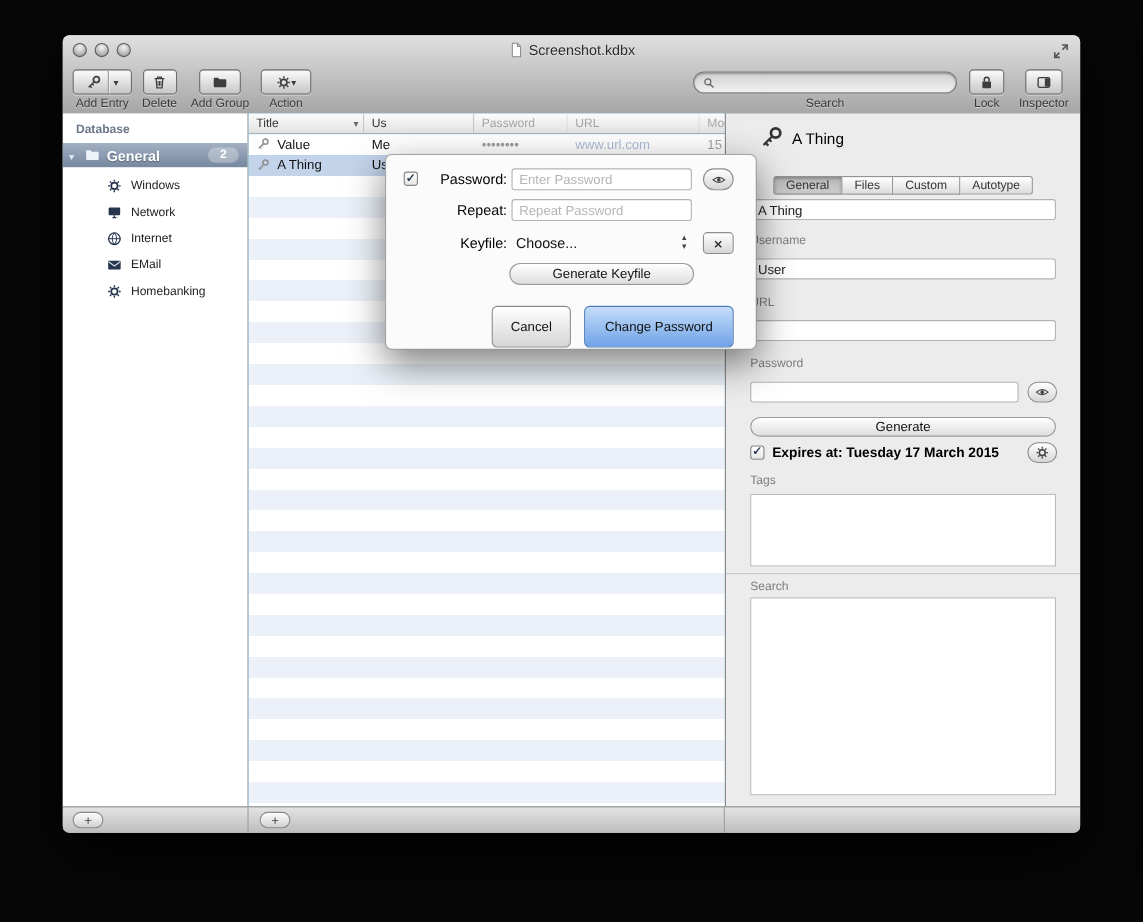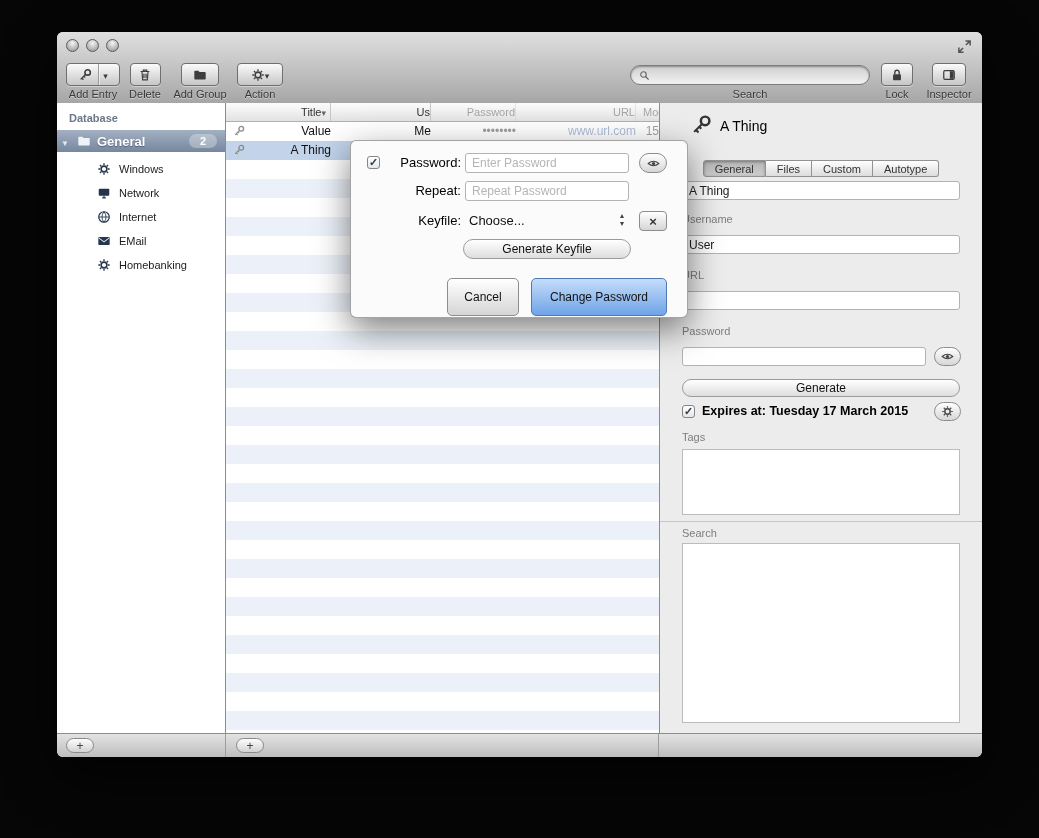--- a/index.html
+++ b/index.html
@@ -42,21 +42,21 @@
   .disc{width:16px;text-align:center;}
   .disc::after{content:"▼";font-size:8px;color:#e3e9f1;}
   #grouprow .ic{width:14px;height:14px;color:#eef3fa;margin:0 6px 0 4px;}
   #grouplabel{color:#fff;font-weight:bold;font-size:13px;text-shadow:0 1px 1px rgba(0,0,0,.35);flex:1;}
   #groupbadge{margin-right:8px;min-width:14px;padding:0 7px;height:14px;border-radius:8px;
               background:rgba(255,255,255,.3);color:#fff;font-size:11px;font-weight:bold;
               display:flex;align-items:center;justify-content:center;}
   .srcitem{position:absolute;left:0;right:0;height:22px;display:flex;align-items:center;font-size:11px;color:#1c1c1c;}
   .srcitem .ic{width:14px;height:14px;color:#26354d;margin:0 8px 0 40px;}
 
-  #entrytable{position:absolute;left:169px;top:71px;width:433px;bottom:24px;background:#7dd3fc;overflow:hidden;text-align:right;}
+  #entrytable{position:absolute;left:169px;top:71px;width:433px;bottom:24px;background:#7dd3fc;overflow:hidden;}
   #thead{position:absolute;left:0;right:0;top:0;height:19px;background:linear-gradient(#fcfcfc,#e2e2e2);
          border-bottom:1px solid #b0b0b0;box-sizing:border-box;}
   .hcell{position:absolute;top:0;height:18px;line-height:18px;font-size:11px;color:#333;
          padding-left:7px;box-sizing:border-box;border-right:1px solid #c6c6c6;overflow:hidden;white-space:nowrap;}
   .sort{float:right;margin-right:4px;}
   .sort::after{content:"▾";font-size:9px;color:#666;}
   .trow{position:absolute;left:0;right:0;height:19px;display:block;font-size:12px;color:#111;}
   .tcell{position:absolute;top:0;height:19px;line-height:19px;padding-left:7px;box-sizing:border-box;
          overflow:hidden;white-space:nowrap;}
   .rowicon{position:absolute;left:7px;top:3px;width:12px;height:12px;color:#8d8d8d;}
@@ -122,20 +122,26 @@
 </head>
 <body>
 
 <div id="stage">
   <div id="window">
 
     <div id="chrome">
       <div class="tl" style="left:9px"></div>
       <div class="tl" style="left:29px"></div>
       <div class="tl" style="left:49px"></div>
+      <div id="win-title">
+        <span class="ic"><svg viewBox="0 0 16 16">
+              <path d="M4 1.5 h5 l3 3 V14.5 h-8 z" fill="#fff" stroke="#8a8a8a" stroke-width="1"></path>
+              <path d="M9 1.5 v3 h3" fill="none" stroke="#8a8a8a" stroke-width="1"></path>
+            </svg></span><span>Screenshot.kdbx</span>
+      </div>
       <div id="fullscreen">
           <svg viewBox="0 0 16 16">
             <path d="M9 2 h5 v5 M14 2 L9.5 6.5 M7 14 H2 V9 M2 14 l4.5 -4.5" fill="none" stroke="currentColor" stroke-width="1.6"></path>
           </svg>
         </div>
 
       <div class="titem" style="left:9px;width:54px">
         <div class="tbtn" style="width:54px">
           <span class="ic">
               <svg viewBox="0 0 16 16">

